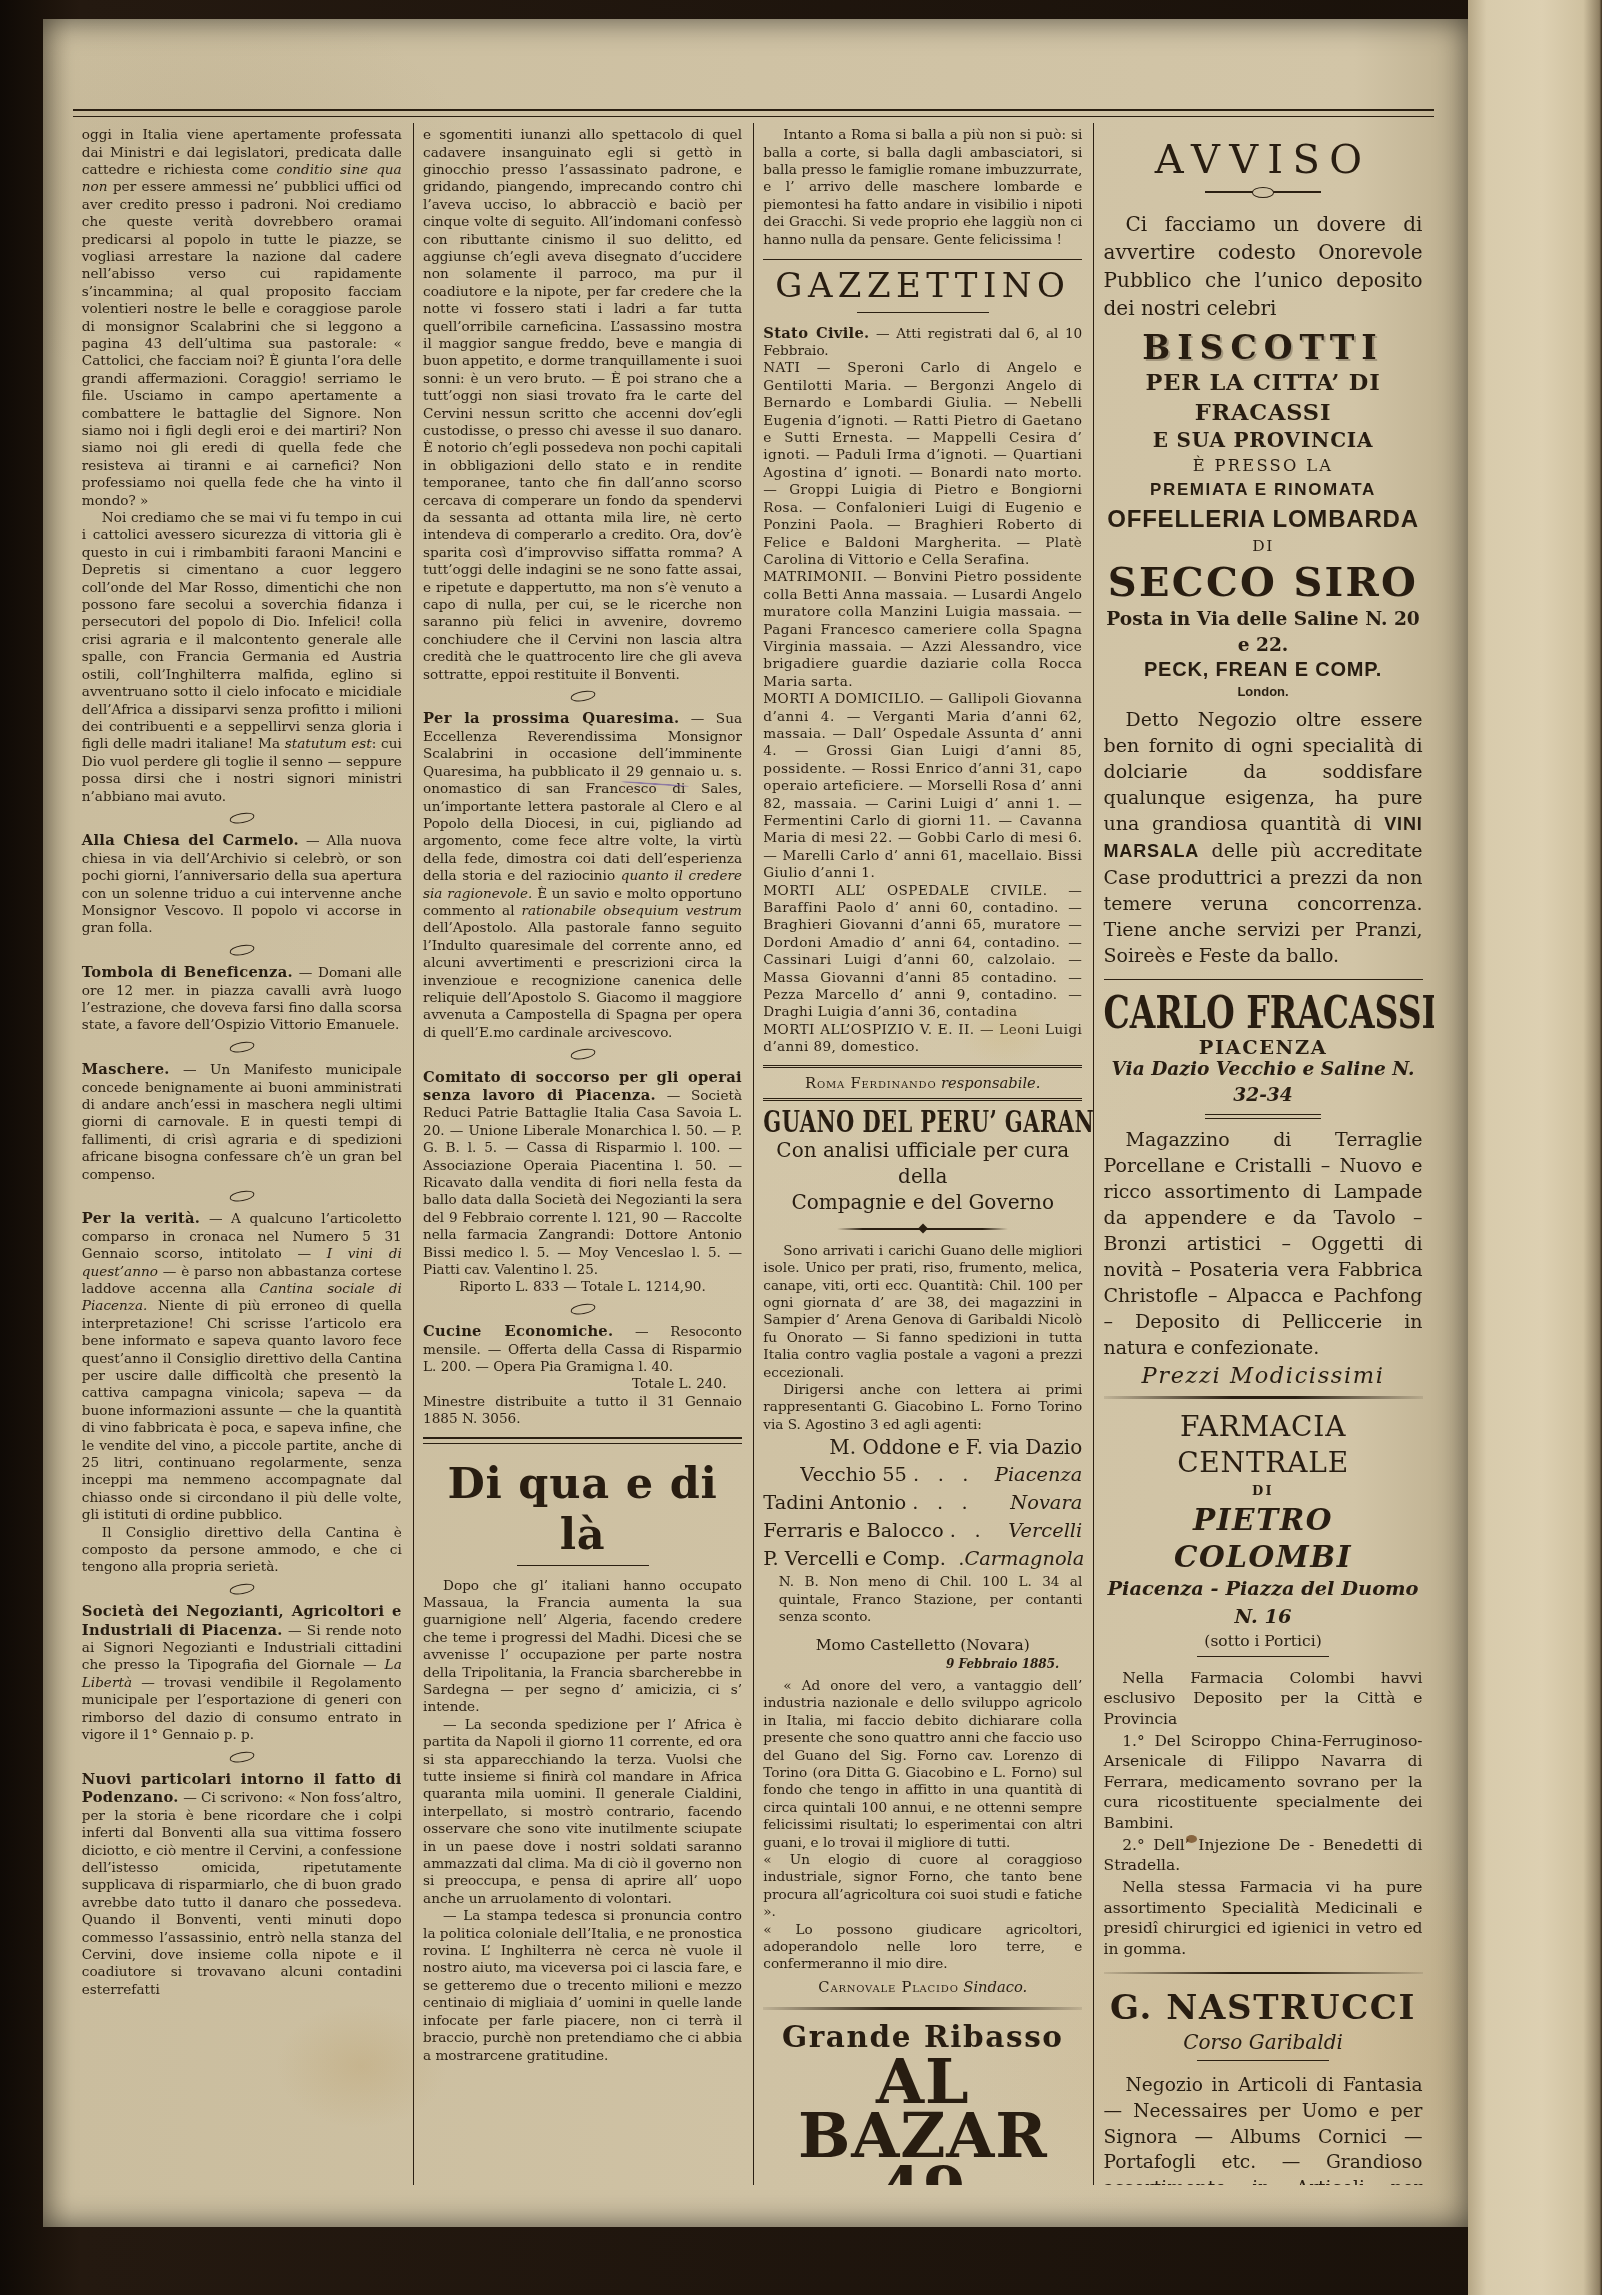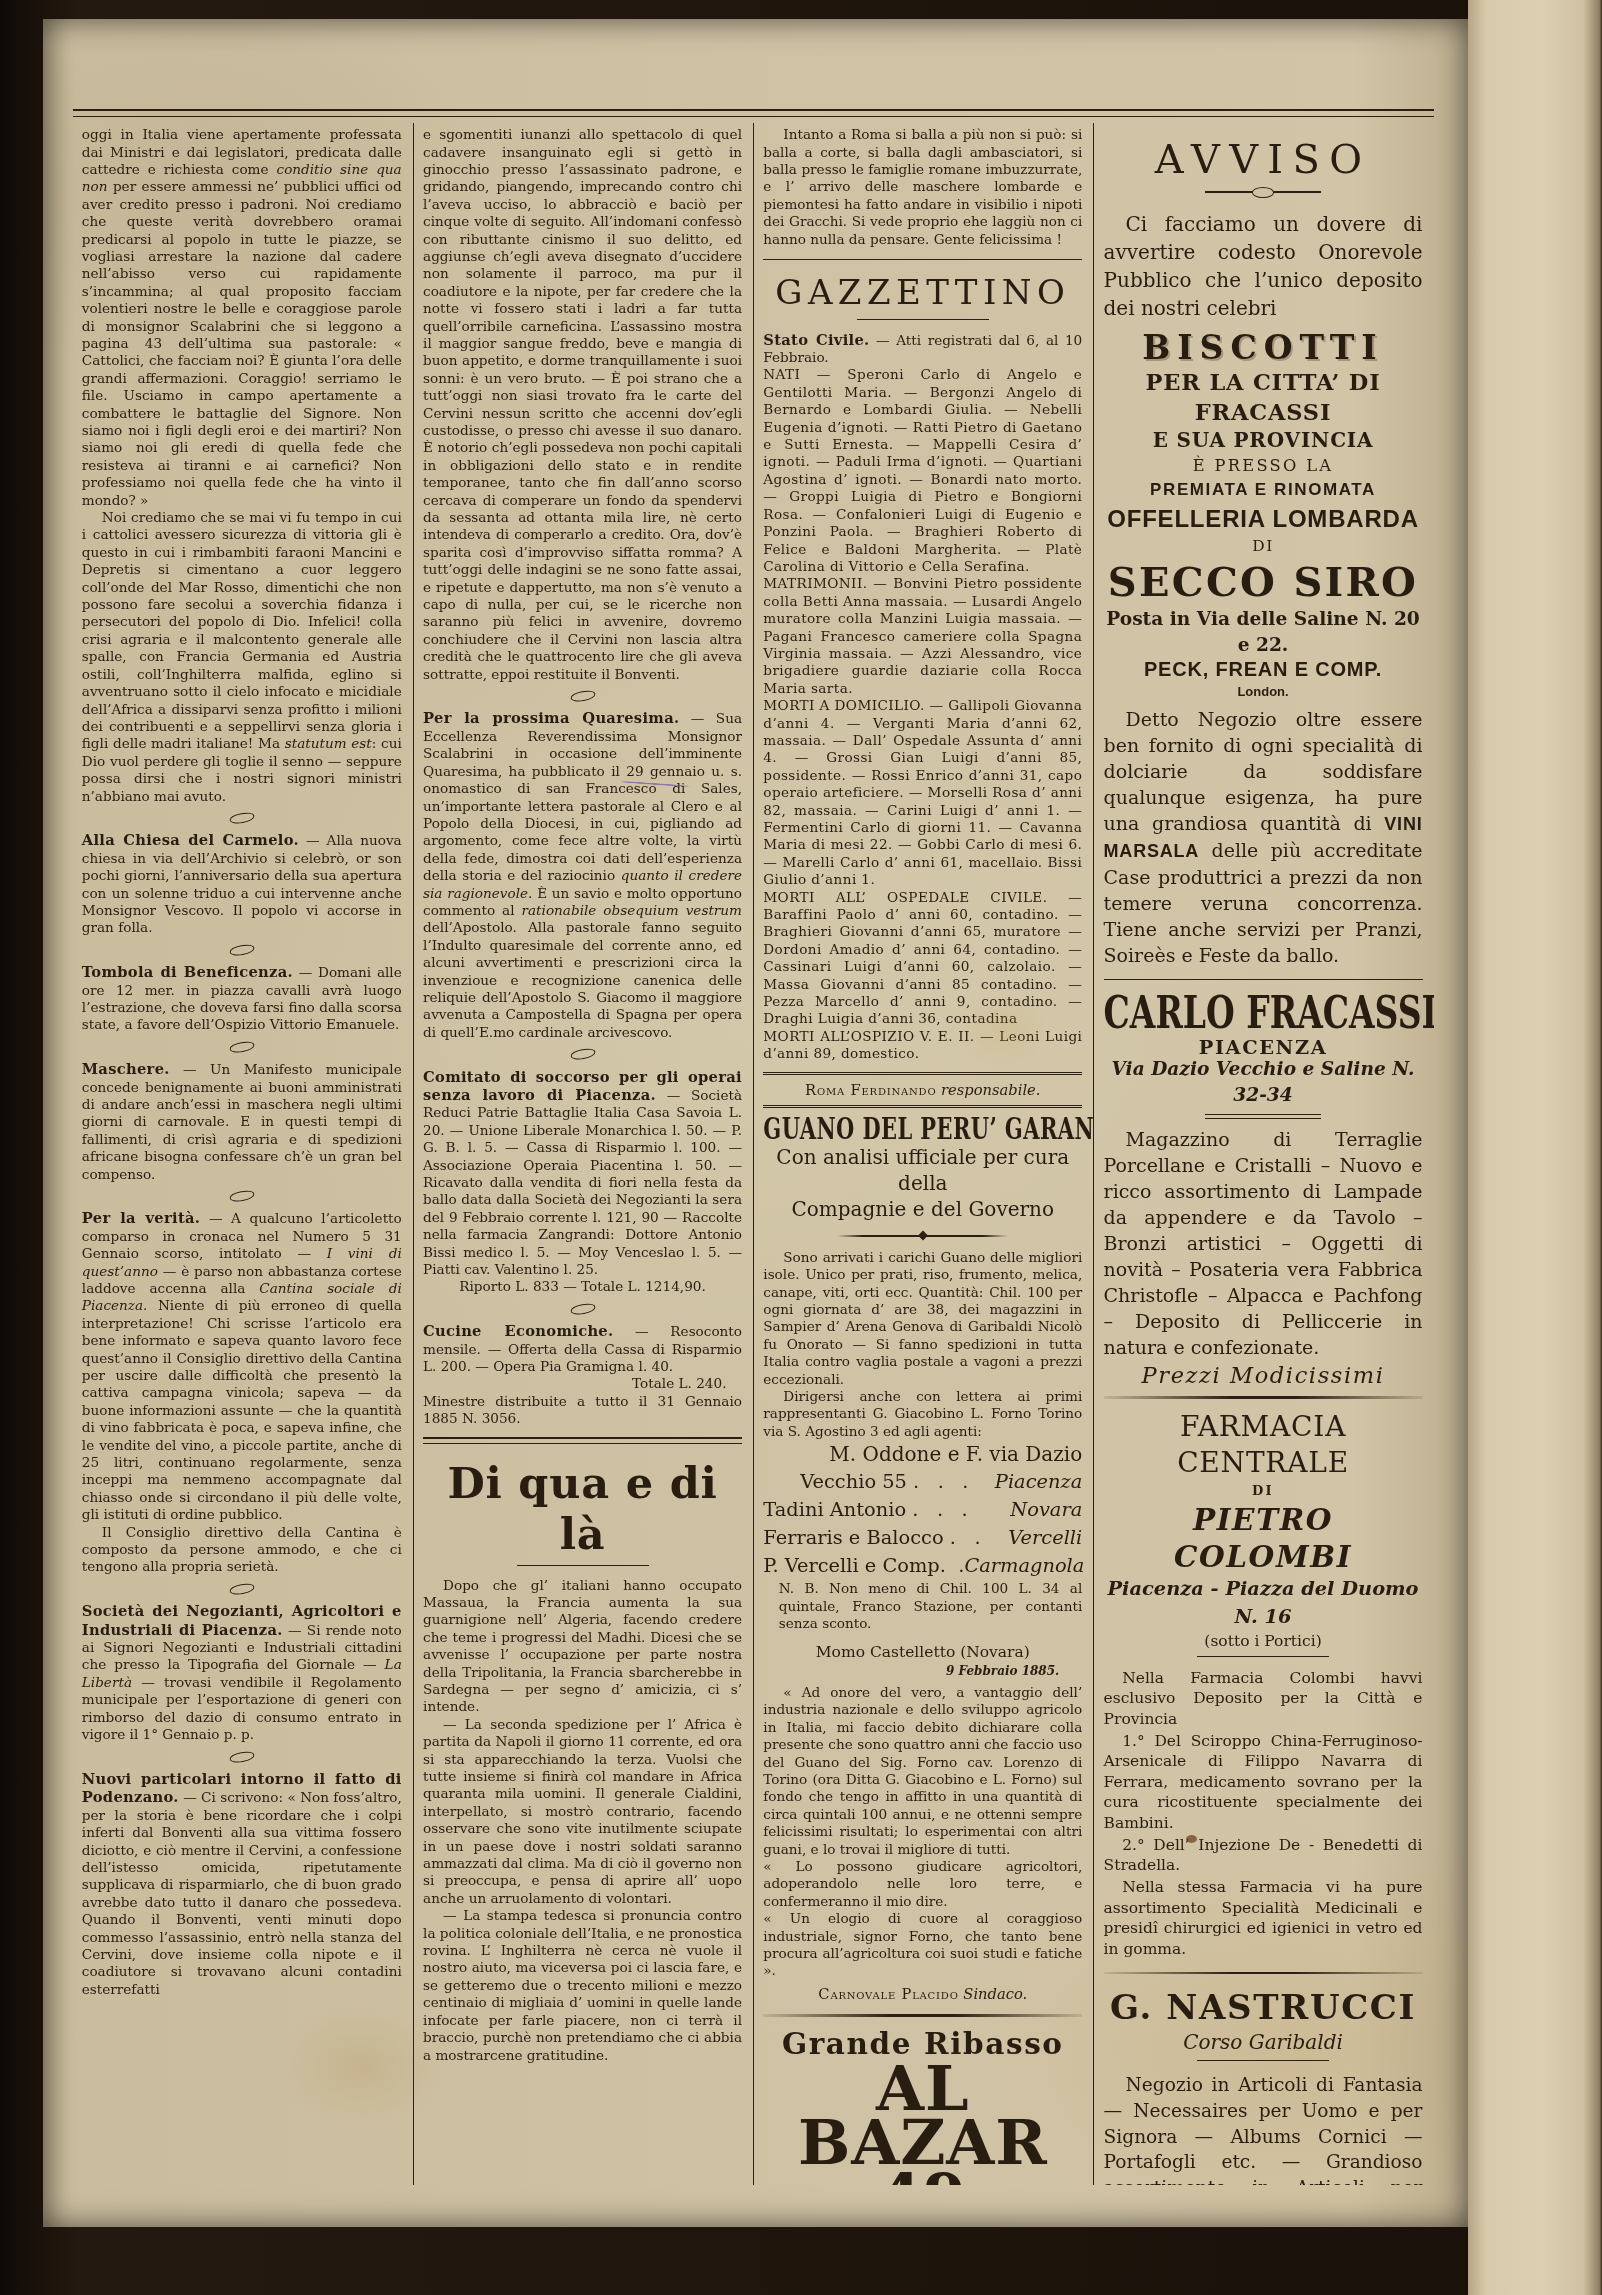--- a/index.html
+++ b/index.html
@@ -30,21 +30,21 @@
   .orn::after{content:"";position:absolute;left:50%;top:50%;width:23px;height:7.8px;
     border:1.9px solid #2b2014;border-radius:50%;transform:translate(-50%,-50%) rotate(-10deg);}
   
   .dbl{height:3.9px;border-top:2.3px solid #2a1f12;border-bottom:1.6px solid #2a1f12;margin:9.3px 0 0;}
   .diqua-title{font-size:43px;line-height:51px;font-weight:bold;text-align:center;
     text-indent:0;margin:14px 0 3.1px;letter-spacing:0.8px;}
   .shortrule{width:132px;margin:4.7px auto 11px;border-top:1.9px solid #2a1f12;}
   
   .sepline{border-top:1.9px solid #2a1f12;margin:11px 0 0;}
   .gazz{font-size:34px;line-height:43px;letter-spacing:5.4px;text-align:center;text-indent:0;
-    margin:11px 0 0;font-weight:500;}
+    margin:4px 0 0;font-weight:500;}
   .caps{letter-spacing:0.4px;}
   .resp{margin:9.3px 0;padding:6.2px 0;border-top:3.9px double #2a1f12;border-bottom:3.9px double #2a1f12;
     text-align:center;text-indent:0;font-size:14.7px;}
   .sc{font-variant:small-caps;letter-spacing:0.8px;}
   .guano-t1{font-size:21px;font-weight:bold;text-align:center;text-indent:0;letter-spacing:0.4px;
     transform:scaleY(1.45);transform-origin:center;margin:12.4px 0 7.8px;white-space:nowrap;}
   .guano-t2{font-size:20px;line-height:25.6px;text-align:center;text-indent:0;font-weight:500;}
   .diamondrule{position:relative;height:11px;margin:7.8px auto;width:171px;}
   .diamondrule::before{content:"";position:absolute;left:0;right:0;top:4.7px;height:2.3px;
     background:linear-gradient(90deg,rgba(42,31,18,0) 0%,#2a1f12 15%,#2a1f12 85%,rgba(42,31,18,0) 100%);}
@@ -202,22 +202,22 @@
             <span class="city">Vercelli</span>
           </div>
         <div class="agent">
             <span class="nm">P. Vercelli e Comp.  .</span>
             <span class="city">Carmagnola</span>
           </div>
         <p class="ni" style="padding-left:15.5px;">N. B. Non meno di Chil. 100 L. 34 al quintale, Franco Stazione, per contanti senza sconto.</p>
         <p class="momo">Momo Castelletto (Novara)</p>
         <div class="gdate">9 Febbraio 1885.</div>
         <p>« Ad onore del vero, a vantaggio dell’ industria nazionale e dello sviluppo agricolo in Italia, mi faccio debito dichiarare colla presente che sono quattro anni che faccio uso del Guano del Sig. Forno cav. Lorenzo di Torino (ora Ditta G. Giacobino e L. Forno) sul fondo che tengo in affitto in una quantità di circa quintali 100 annui, e ne ottenni sempre felicissimi risultati; lo esperimentai con altri guani, e lo trovai il migliore di tutti.</p>
+        <p class="ni">« Un elogio di cuore al coraggioso industriale, signor Forno, che tanto bene procura all’agricoltura coi suoi studi e fatiche ».</p>
         <p class="ni">« Lo possono giudicare agricoltori, adoperandolo nelle loro terre, e confermeranno il mio dire.</p>
-        <p class="ni">« Un elogio di cuore al coraggioso industriale, signor Forno, che tanto bene procura all’agricoltura coi suoi studi e fatiche ».</p>
         <div class="gsig"><span class="sc">Carnovale Placido</span><span class="it"> Sindaco.</span></div>
       </div>
 
       <div class="taper"></div>
 
       <div class="bazar">
         <div class="bz1">Grande Ribasso</div>
         <div class="bz2">AL BAZAR 49</div>
         <div class="bz3">Posto in via Diritta</div>
 

